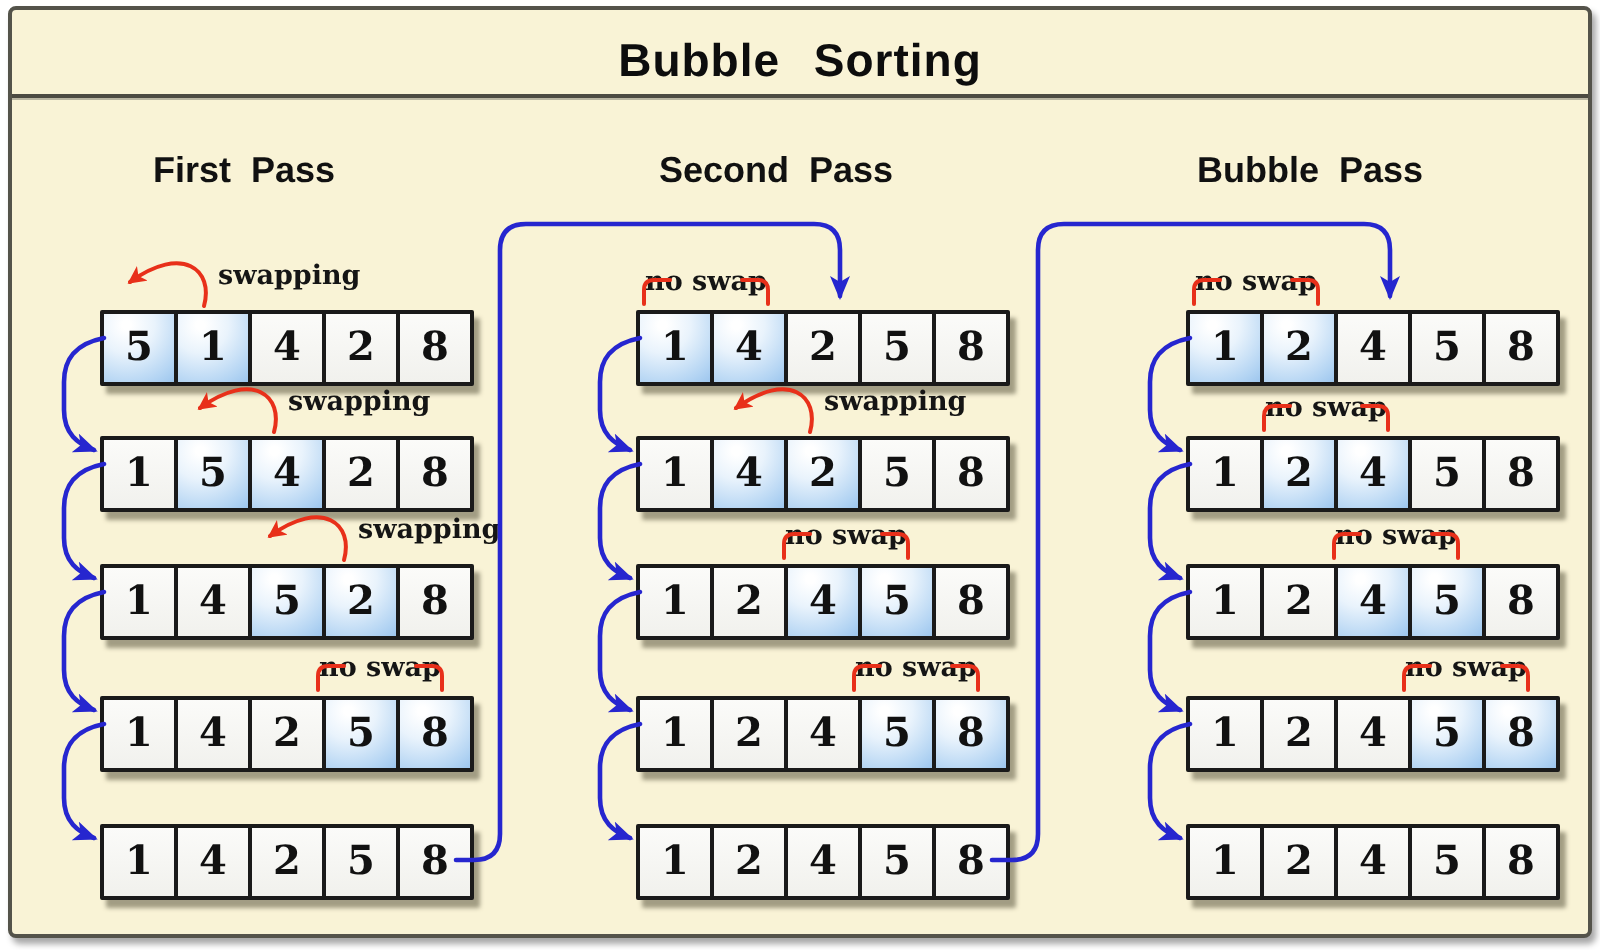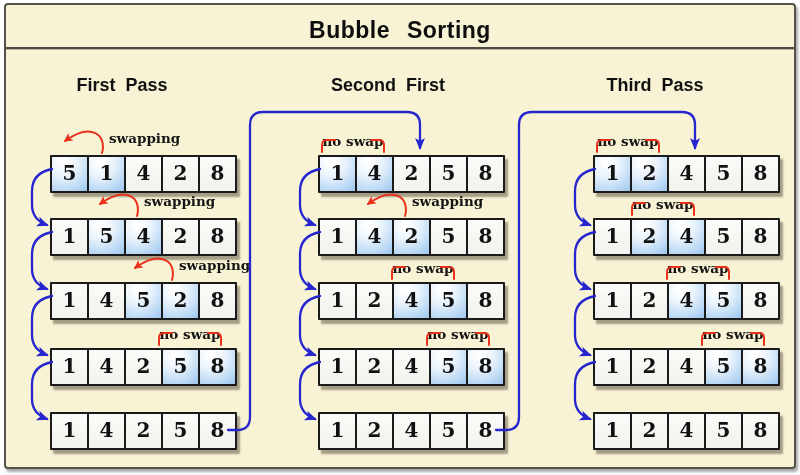--- a/index.html
+++ b/index.html
@@ -54,22 +54,22 @@
 </head>
 <body>
 
 <div id="canvas">
   <div class="panel">
     <div class="title">Bubble Sorting</div>
     <div class="title-rule"></div>
   </div>
 
   <div class="pass-label" style="left:52px;">First Pass</div>
-  <div class="pass-label" style="left:318px;">Second First</div>
-  <div class="pass-label" style="left:585px;">Third Pass</div>
+  <div class="pass-label" style="left:318px;">Second Pass</div>
+  <div class="pass-label" style="left:585px;">Bubble Pass</div>
 
   <div id="rows-layer">
       <div class="row" style="left: 50px; top: 155px;">
         <div class="cell hl">5</div>
         <div class="cell hl">1</div>
         <div class="cell">4</div>
         <div class="cell">2</div>
         <div class="cell">8</div>
       </div>
       <div class="anno" style="left: 109px; top: 130px;">swapping</div>

